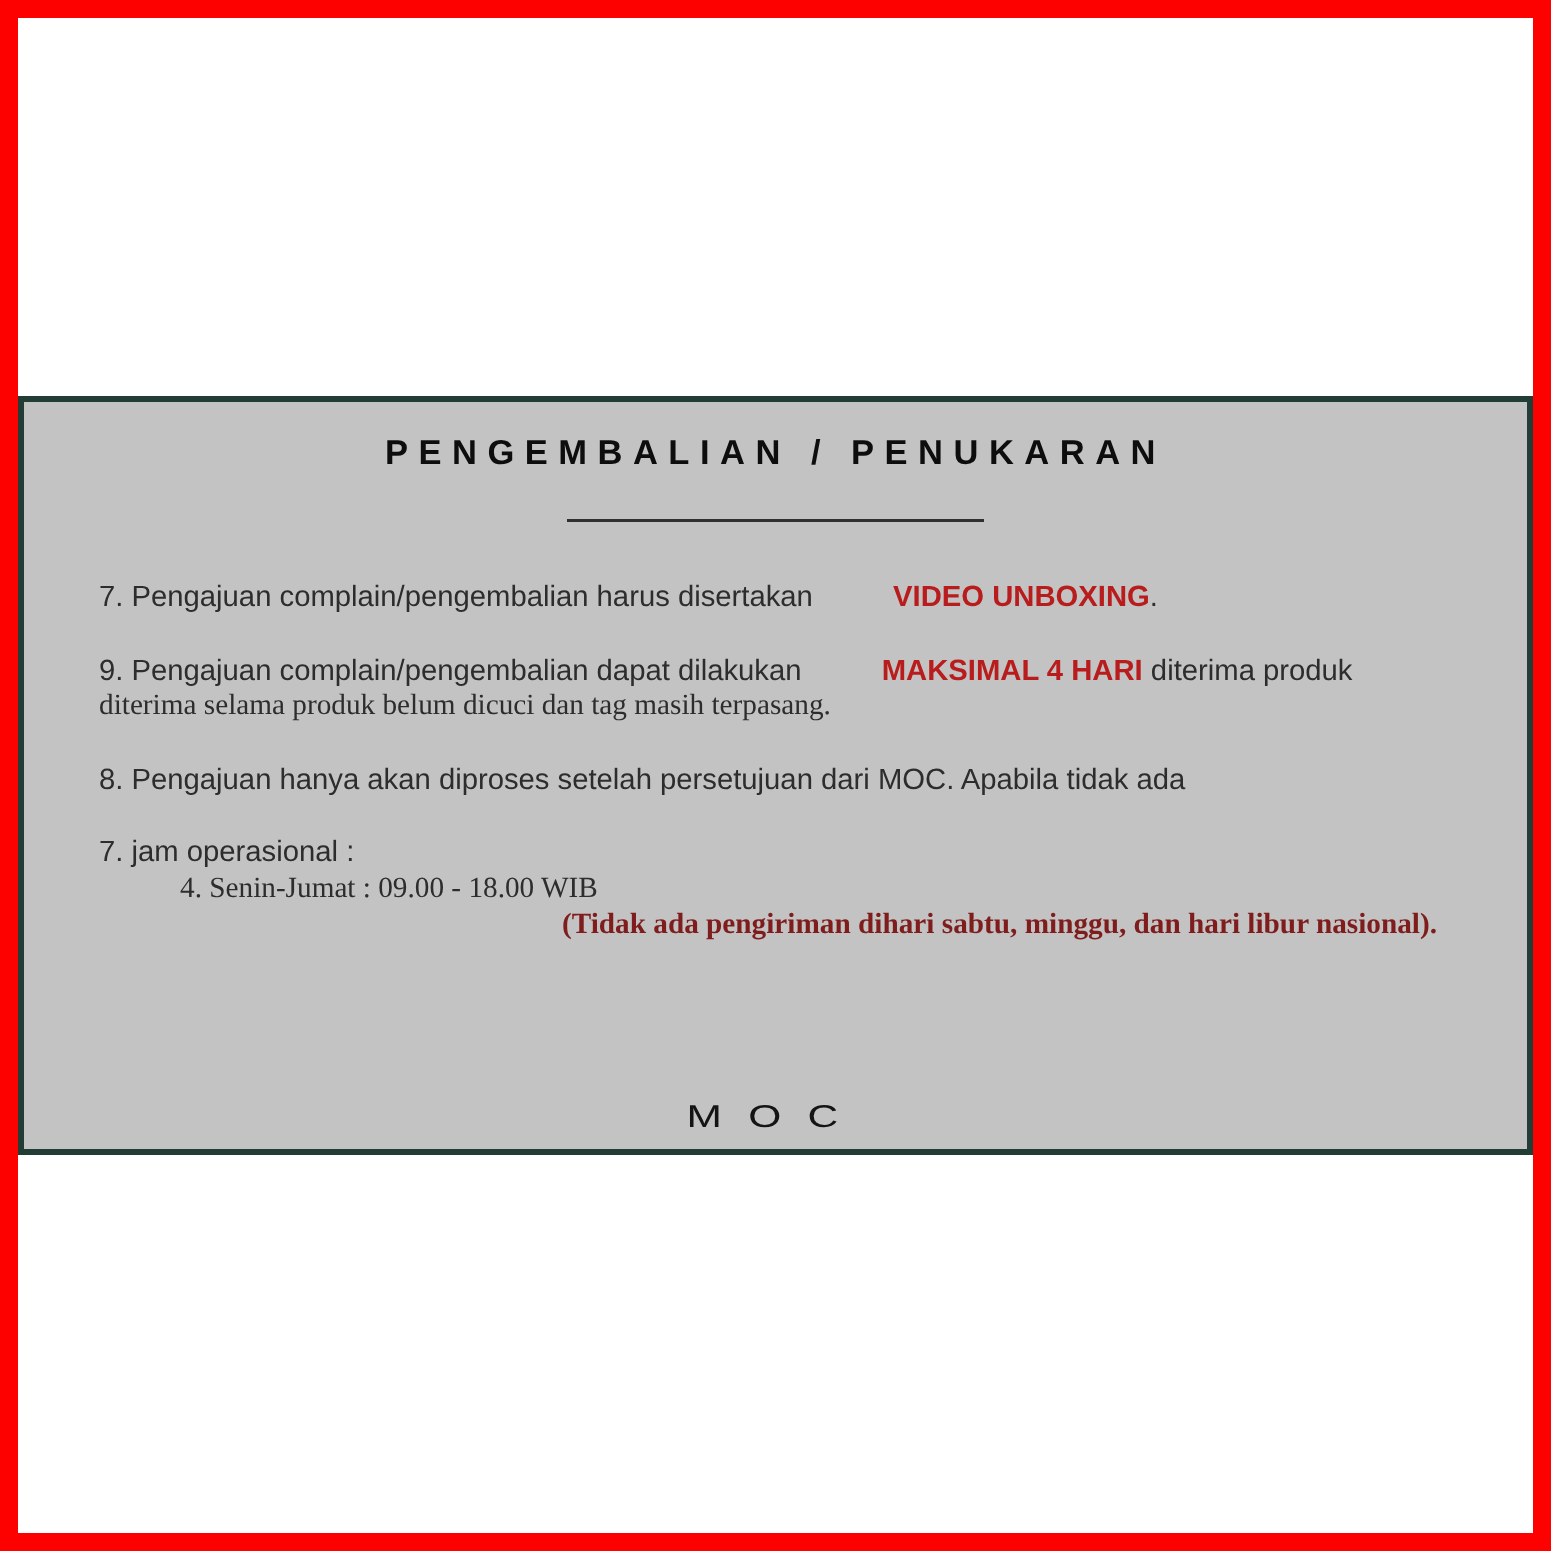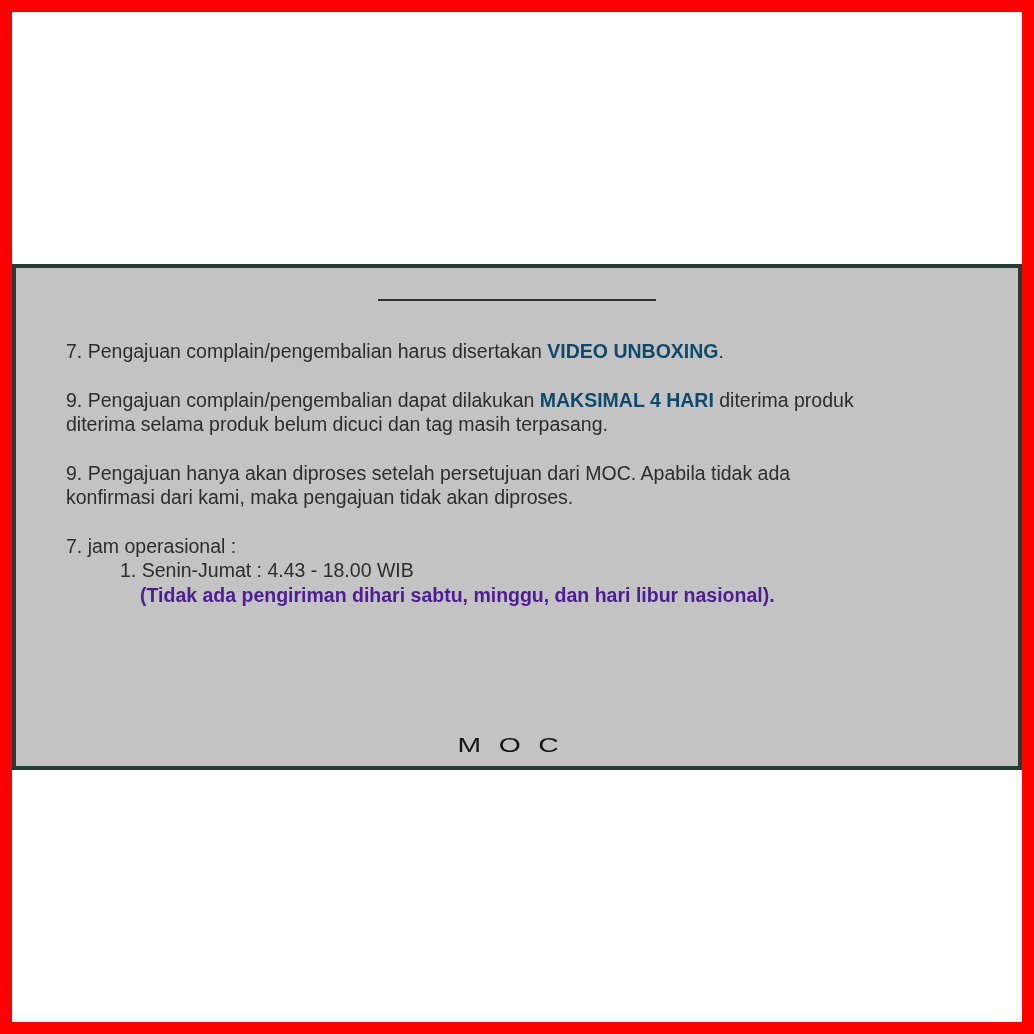--- a/index.html
+++ b/index.html
@@ -38,63 +38,63 @@
     border-top: 2px solid #2f2f2f;
     height: 0;
   }
   .rules {
     margin: 38px 60px 0 50px;
     font-size: 19.5px;
     line-height: 24.5px;
     color: var(--text-color, #2d2d2d);
   }
   .rules p { margin: 0 0 24px 0; }
-  .rules b { color: #0c4a6e; }
-  .block { display: block; }
+  .rules b { color: #b91c1c; margin-left: 48px; }
+  .block { display: block; font-family: Liberation Serif, serif; }
   .indent-1 { padding-left: 54px; }
-  .indent-2 { padding-left: 74px; font-weight: bold; color: #4c1d95; }
+  .indent-2 { padding-left: 74px; font-weight: bold; color: #7f1d1d; text-align: right; }
   .brand {
     position: absolute;
     left: 0; right: 0; bottom: 9px;
     text-align: center;
     font-size: 21px;
     letter-spacing: 13px;
     color: #141414;
     transform: scaleX(1.35);
   }
 </style>
 </head>
 <body>
 
 <div class="red-frame"></div>
 
 <div class="panel">
 
+  <h1 class="title">PENGEMBALIAN / PENUKARAN</h1>
 
   <div class="divider"></div>
 
   <div class="rules">
 
     <p>
       <span>7. Pengajuan complain/pengembalian harus disertakan </span><b>VIDEO UNBOXING</b><span>.</span>
     </p>
 
     <p>
       <span>9. Pengajuan complain/pengembalian dapat dilakukan </span><b>MAKSIMAL 4 HARI</b><span> diterima produk</span>
       <span class="block">diterima selama produk belum dicuci dan tag masih terpasang.</span>
     </p>
 
     <p>
-      <span>9. Pengajuan hanya akan diproses setelah persetujuan dari MOC. Apabila tidak ada</span>
-      <span class="block">konfirmasi dari kami, maka pengajuan tidak akan diproses.</span>
+      <span>8. Pengajuan hanya akan diproses setelah persetujuan dari MOC. Apabila tidak ada</span>
     </p>
 
     <p>
       <span>7. jam operasional :</span>
-      <span class="block indent-1">1. Senin-Jumat : 4.43 - 18.00 WIB</span>
+      <span class="block indent-1">4. Senin-Jumat : 09.00 - 18.00 WIB</span>
       <span class="block indent-2">(Tidak ada pengiriman dihari sabtu, minggu, dan hari libur nasional).</span>
     </p>
 
   </div>
 
   <div class="brand">MOC</div>
 
 </div>
 
 </body></html>

